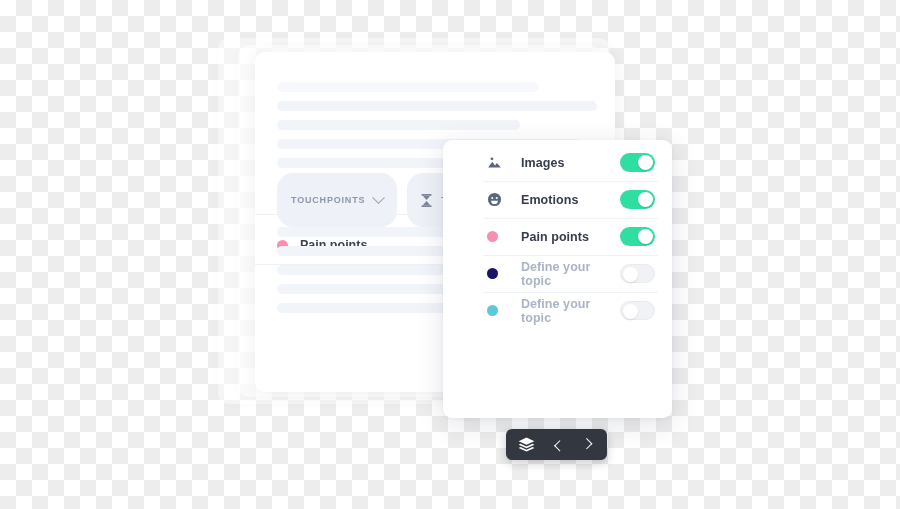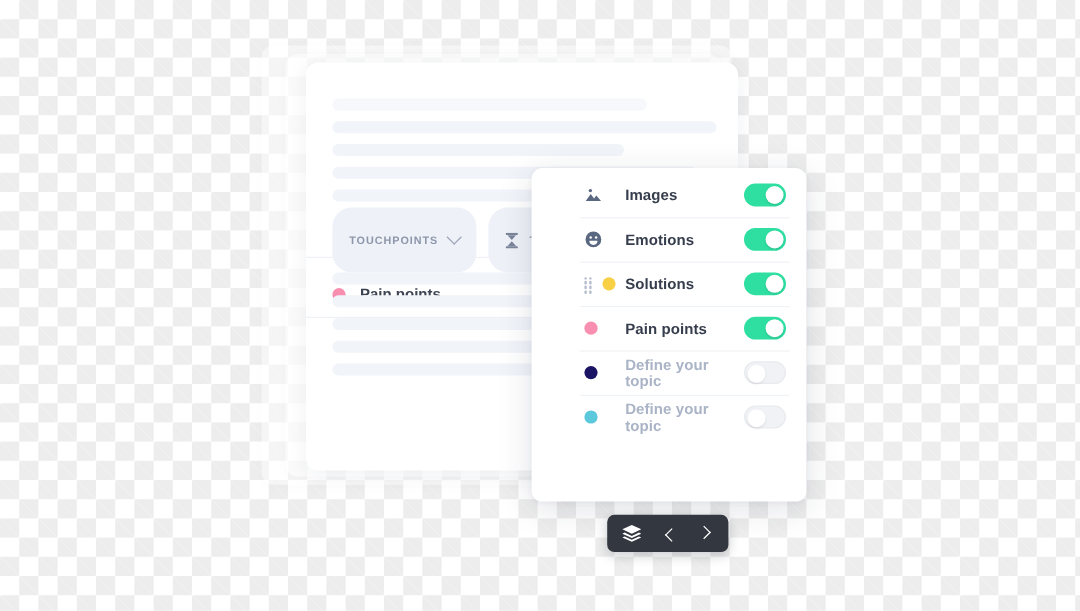--- a/index.html
+++ b/index.html
@@ -403,39 +403,20 @@
             <path d="M4.4 9.3 H11.6 A3.6 3.6 0 0 1 4.4 9.3 Z" fill="#ffffff"></path>
           </svg>
         </span>
       </span>
       <span class="row-label">Emotions</span>
       <span class="toggle">
           <span class="knob"></span>
         </span>
     </div>
 
-    <div class="setting-row">
-      <span class="row-lead">
-        <span class="drag-handle">
-          <i></i>
-            <i></i>
-            <i></i>
-            <i></i>
-            <i></i>
-            <i></i>
-            <i></i>
-            <i></i>
-        </span>
-        <span class="row-dot" style="background:#F7D046"></span>
-      </span>
-      <span class="row-label">Solutions</span>
-      <span class="toggle">
-          <span class="knob"></span>
-        </span>
-    </div>
 
     <div class="setting-row">
       <span class="row-lead">
         <span class="row-dot" style="background:#F98FB0"></span>
       </span>
       <span class="row-label">Pain points</span>
       <span class="toggle">
           <span class="knob"></span>
         </span>
     </div>

